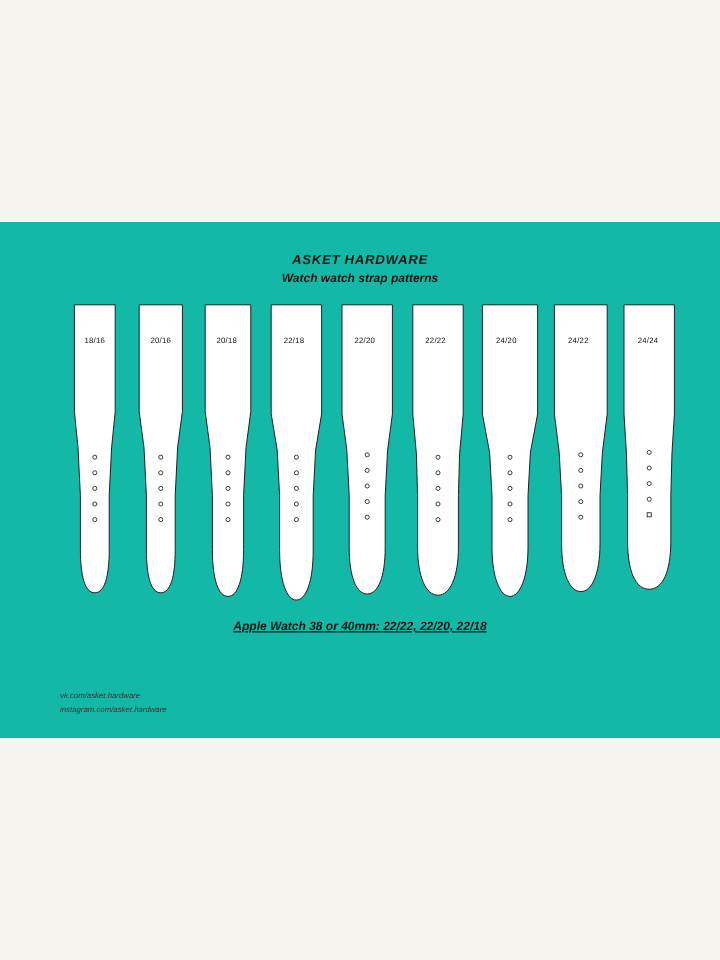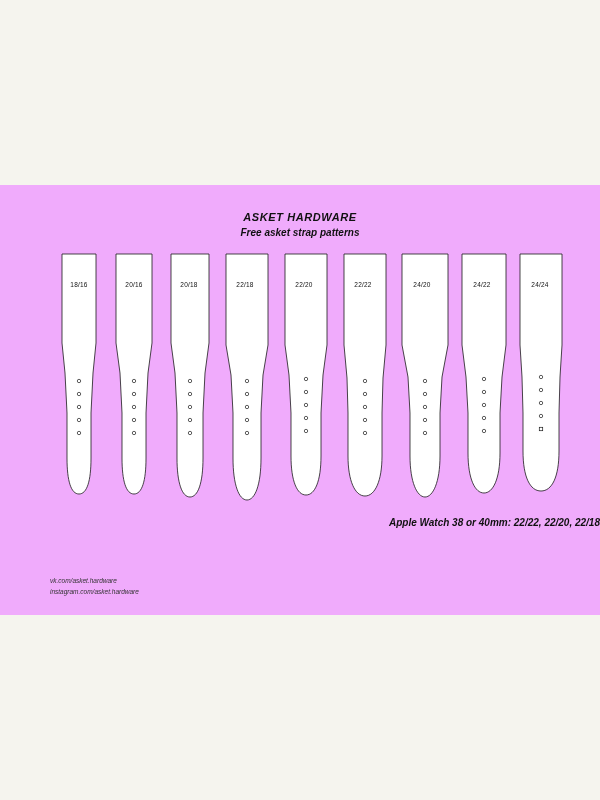--- a/index.html
+++ b/index.html
@@ -12,21 +12,21 @@
     background: #f5f4ee;
     font-family: "Liberation Sans", sans-serif;
     overflow: hidden;
   }
   .page {
     position: absolute;
     left: 0;
     top: 185px;
     width: 600px;
     height: 430px;
-    background: #f0abfc;
+    background: #14b8a6;
   }
   .title-block {
     position: absolute;
     top: 25px;
     left: 0;
     width: 600px;
     text-align: center;
   }
   .title {
     font-style: italic;
@@ -67,21 +67,22 @@
     text-align: center;
     font-size: 6.5px;
     color: #111111;
     letter-spacing: 0.2px;
   }
   .notes {
     position: absolute;
     top: 330px;
     left: 0;
     width: 600px;
-    text-align: right;
+    text-align: center;
+    text-decoration: underline;
   }
   .note-line {
     font-style: italic;
     font-weight: bold;
     font-size: 10px;
     color: #111111;
     line-height: 15px;
   }
   .footer {
     position: absolute;
@@ -95,21 +96,21 @@
     line-height: 11px;
   }
 </style>
 </head>
 <body>
 
 <div class="page">
 
   <div class="title-block">
     <div class="title">ASKET HARDWARE</div>
-    <div class="subtitle">Free asket strap patterns</div>
+    <div class="subtitle">Watch watch strap patterns</div>
   </div>
 
   <div class="patterns">
 
     <div class="strap" style="left:0px;">
       <svg width="50" height="250" viewBox="0 0 50 250">
         <path d="M8 1 L42 1 L42 90 L39 120 L37 160 L37 205 C37 228 33 241 25 241 C17 241 13 228 13 205 L13 160 L11 120 L8 90 Z" fill="#ffffff" stroke="#1a1a1a" stroke-width="0.8"></path>
         <circle cx="25" cy="128" r="1.7" fill="#ffffff" stroke="#1a1a1a" stroke-width="0.7"></circle>
         <circle cx="25" cy="141" r="1.7" fill="#ffffff" stroke="#1a1a1a" stroke-width="0.7"></circle>
         <circle cx="25" cy="154" r="1.7" fill="#ffffff" stroke="#1a1a1a" stroke-width="0.7"></circle>

